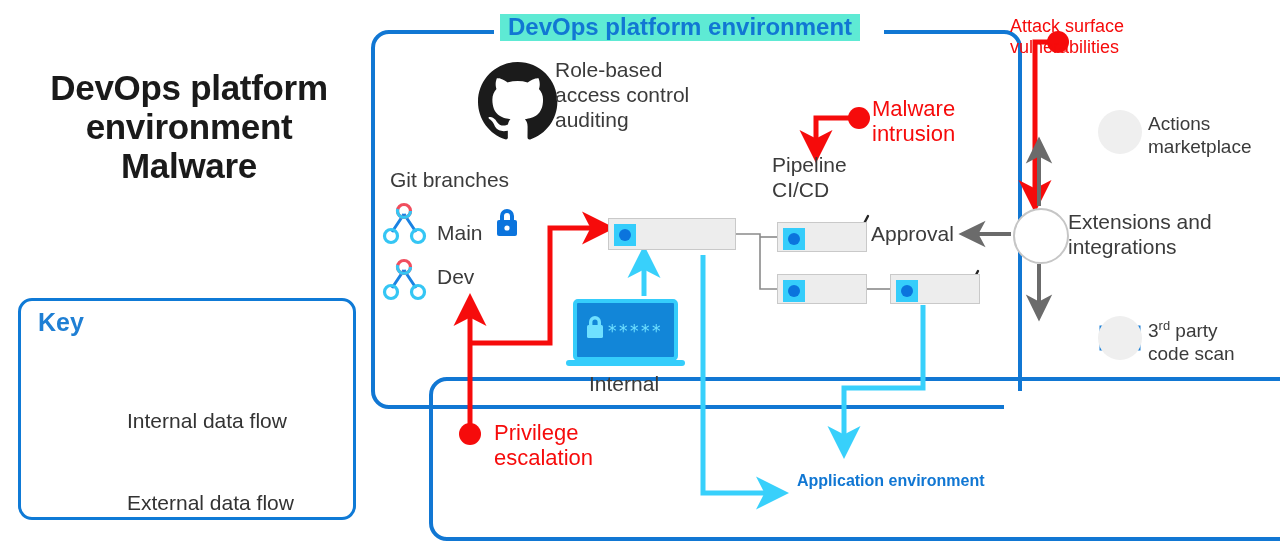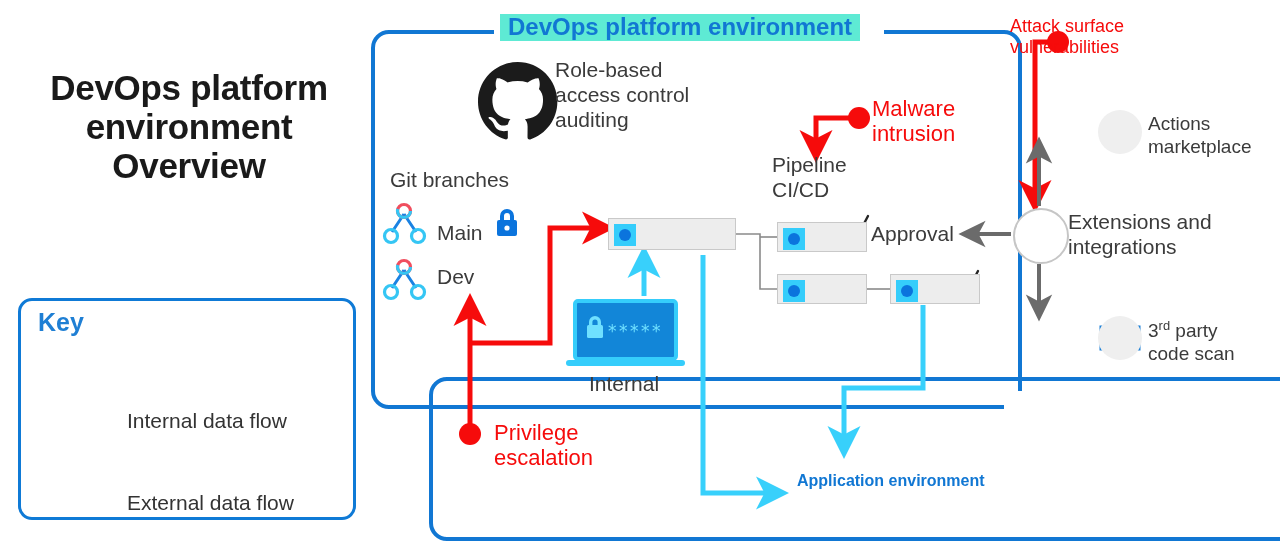--- a/index.html
+++ b/index.html
@@ -190,21 +190,21 @@
         <path d="M1133,327 h6 v6"></path>
         <path d="M1107,349 h-6 v-6"></path>
         <path d="M1133,349 h6 v-6"></path>
       </g>
       <rect x="1106" y="334.5" width="28" height="6" rx="1" fill="#4ad6f8"></rect>
     </g>
   </svg>
 
   <div class="abs txt" id="page-title">DevOps platform
 environment
-Overview</div>
+Malware</div>
 
   <div class="abs" id="key-box"></div>
   <div class="abs txt" id="key-title">Key</div>
   <div class="abs txt key-label" id="key-l2">Internal data flow</div>
   <div class="abs txt key-label" id="key-l3">External data flow</div>
 
   <div class="abs txt" id="devops-label">DevOps platform environment</div>
   <div class="abs txt" id="app-label">Application environment</div>
 
   <div class="abs txt threat-label" id="lbl-attack">Attack surface

